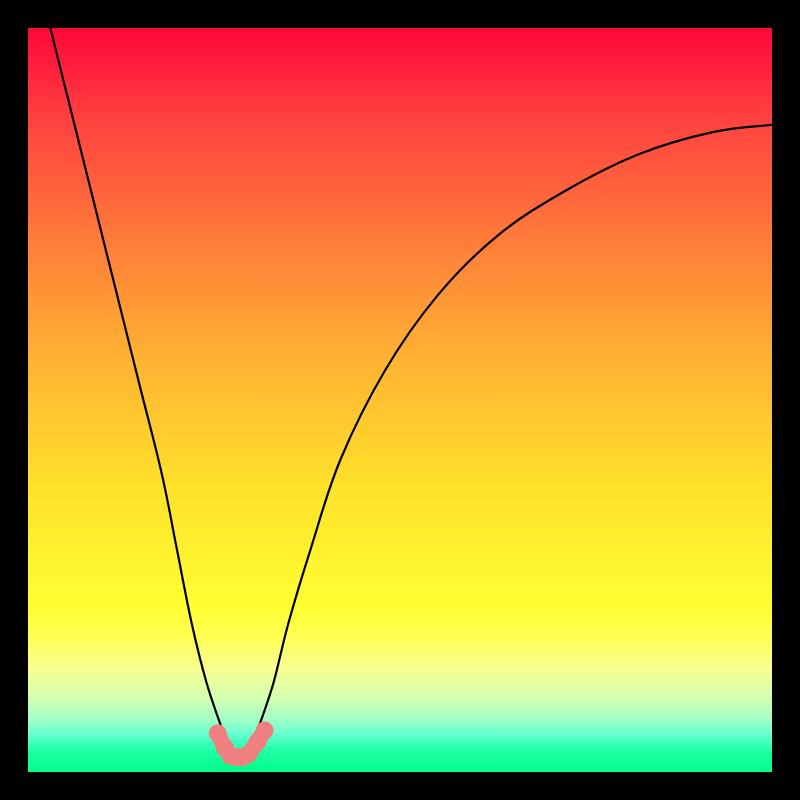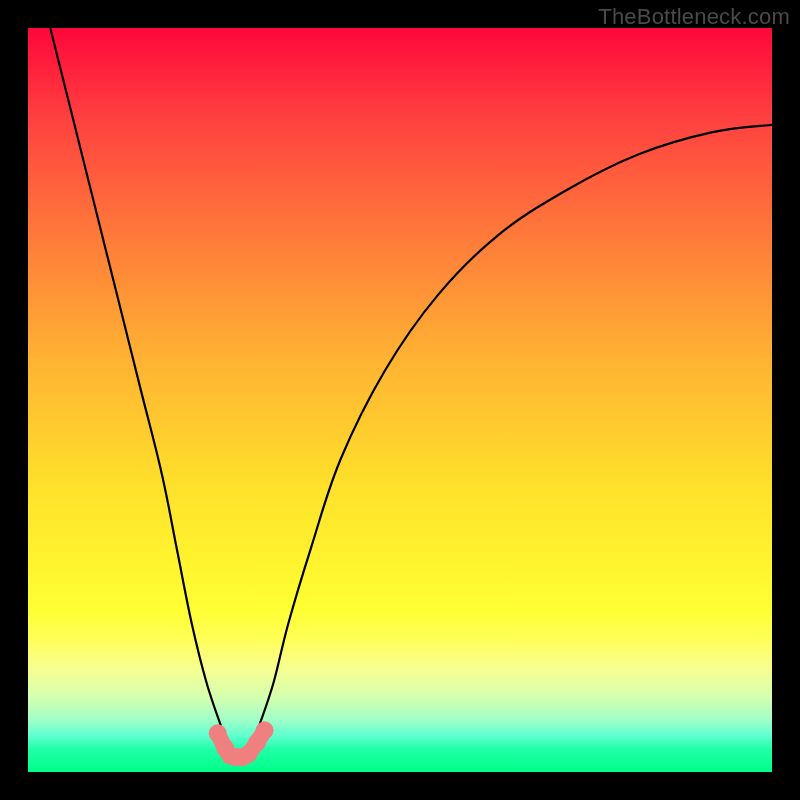--- a/index.html
+++ b/index.html
@@ -56,21 +56,20 @@
     top: 0;
     width: 744px;
     height: 744px;
     overflow: visible;
   }
 </style>
 </head>
 <body>
 
 <div class="frame">
-  <div class="watermark">TheBottleneck.com</div>
   <div class="plot-area">
     <svg class="curve" viewBox="0 0 744 744" preserveAspectRatio="none">
       <path id="curve-path" d="M 22.32 0.00 C 26.34 16.07, 36.60 57.14, 44.64 89.28 C 52.68 121.42, 58.92 146.42, 66.96 178.56 C 75.00 210.70, 81.24 235.70, 89.28 267.84 C 97.32 299.98, 103.56 324.98, 111.60 357.12 C 119.64 389.26, 127.22 416.94, 133.92 446.40 C 140.62 475.86, 143.44 494.02, 148.80 520.80 C 154.16 547.58, 158.32 571.09, 163.68 595.20 C 169.04 619.31, 173.20 635.97, 178.56 654.72 C 183.92 673.47, 189.42 687.31, 193.44 699.36 C 197.46 711.41, 198.20 716.32, 200.88 721.68 C 203.56 727.04, 205.64 727.78, 208.32 729.12 C 211.00 730.46, 213.08 730.46, 215.76 729.12 C 218.44 727.78, 220.52 727.04, 223.20 721.68 C 225.88 716.32, 226.62 711.41, 230.64 699.36 C 234.66 687.31, 240.16 673.47, 245.52 654.72 C 250.88 635.97, 253.70 619.31, 260.40 595.20 C 267.10 571.09, 273.35 550.26, 282.72 520.80 C 292.09 491.34, 299.09 463.66, 312.48 431.52 C 325.87 399.38, 339.71 371.70, 357.12 342.24 C 374.53 312.78, 389.11 291.95, 409.20 267.84 C 429.29 243.73, 445.95 227.07, 468.72 208.32 C 491.49 189.57, 510.24 178.41, 535.68 163.68 C 561.12 148.95, 583.30 137.19, 610.08 126.48 C 636.86 115.77, 660.37 109.52, 684.48 104.16 C 708.59 98.80, 733.29 98.06, 744.00 96.72" fill="none" stroke="#000000" stroke-width="2.2" stroke-linecap="round" stroke-linejoin="round"></path>
       <path id="marker-path" d="M 189.72 705.31 C 191.06 707.99, 194.88 716.17, 197.16 720.19 C 199.44 724.21, 200.36 726.02, 202.37 727.63 C 204.38 729.24, 206.18 728.85, 208.32 729.12 C 210.46 729.39, 212.13 729.66, 214.27 729.12 C 216.41 728.58, 217.55 728.82, 220.22 726.14 C 222.90 723.47, 226.21 718.53, 229.15 714.24 C 232.10 709.95, 235.25 704.48, 236.59 702.34" fill="none" stroke="#f08080" stroke-width="16" stroke-linecap="round" stroke-linejoin="round"></path>
       <g id="marker-dots">
           <circle cx="189.72" cy="705.31" r="9" fill="#f08080"></circle>
           <circle cx="197.16" cy="720.19" r="9" fill="#f08080"></circle>
           <circle cx="202.37" cy="727.63" r="9" fill="#f08080"></circle>
           <circle cx="208.32" cy="729.12" r="9" fill="#f08080"></circle>
           <circle cx="214.27" cy="729.12" r="9" fill="#f08080"></circle>

